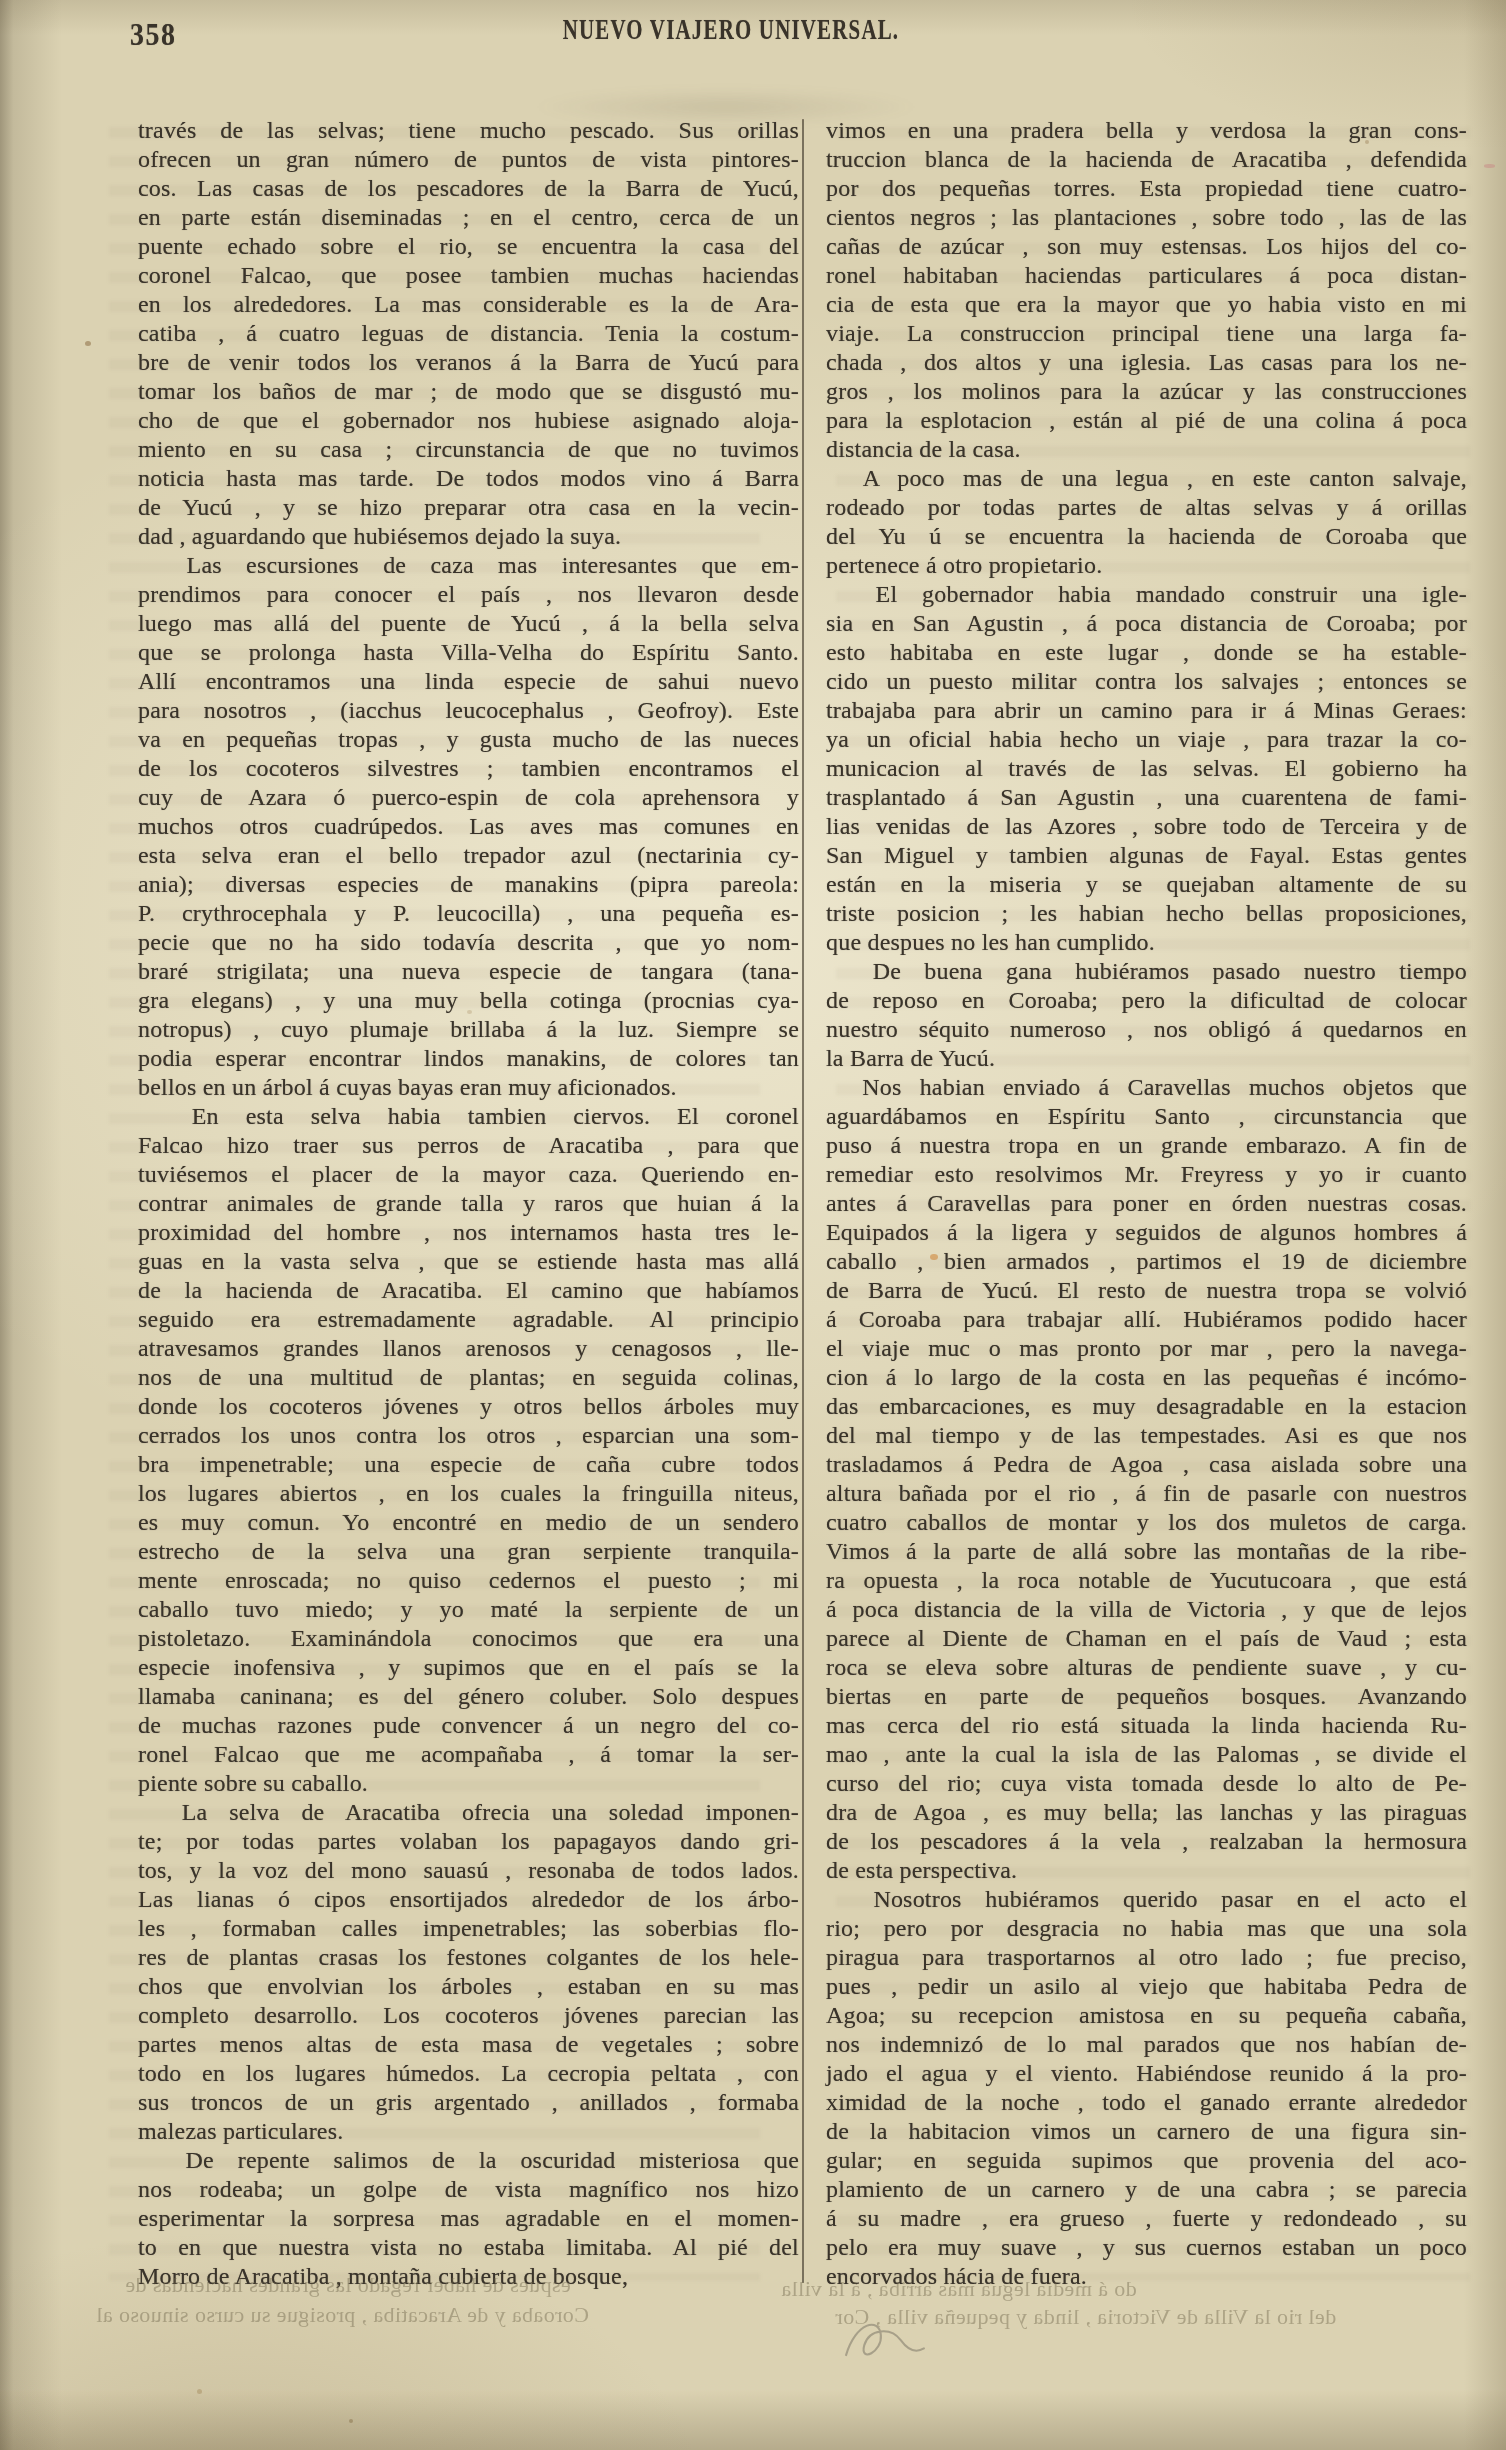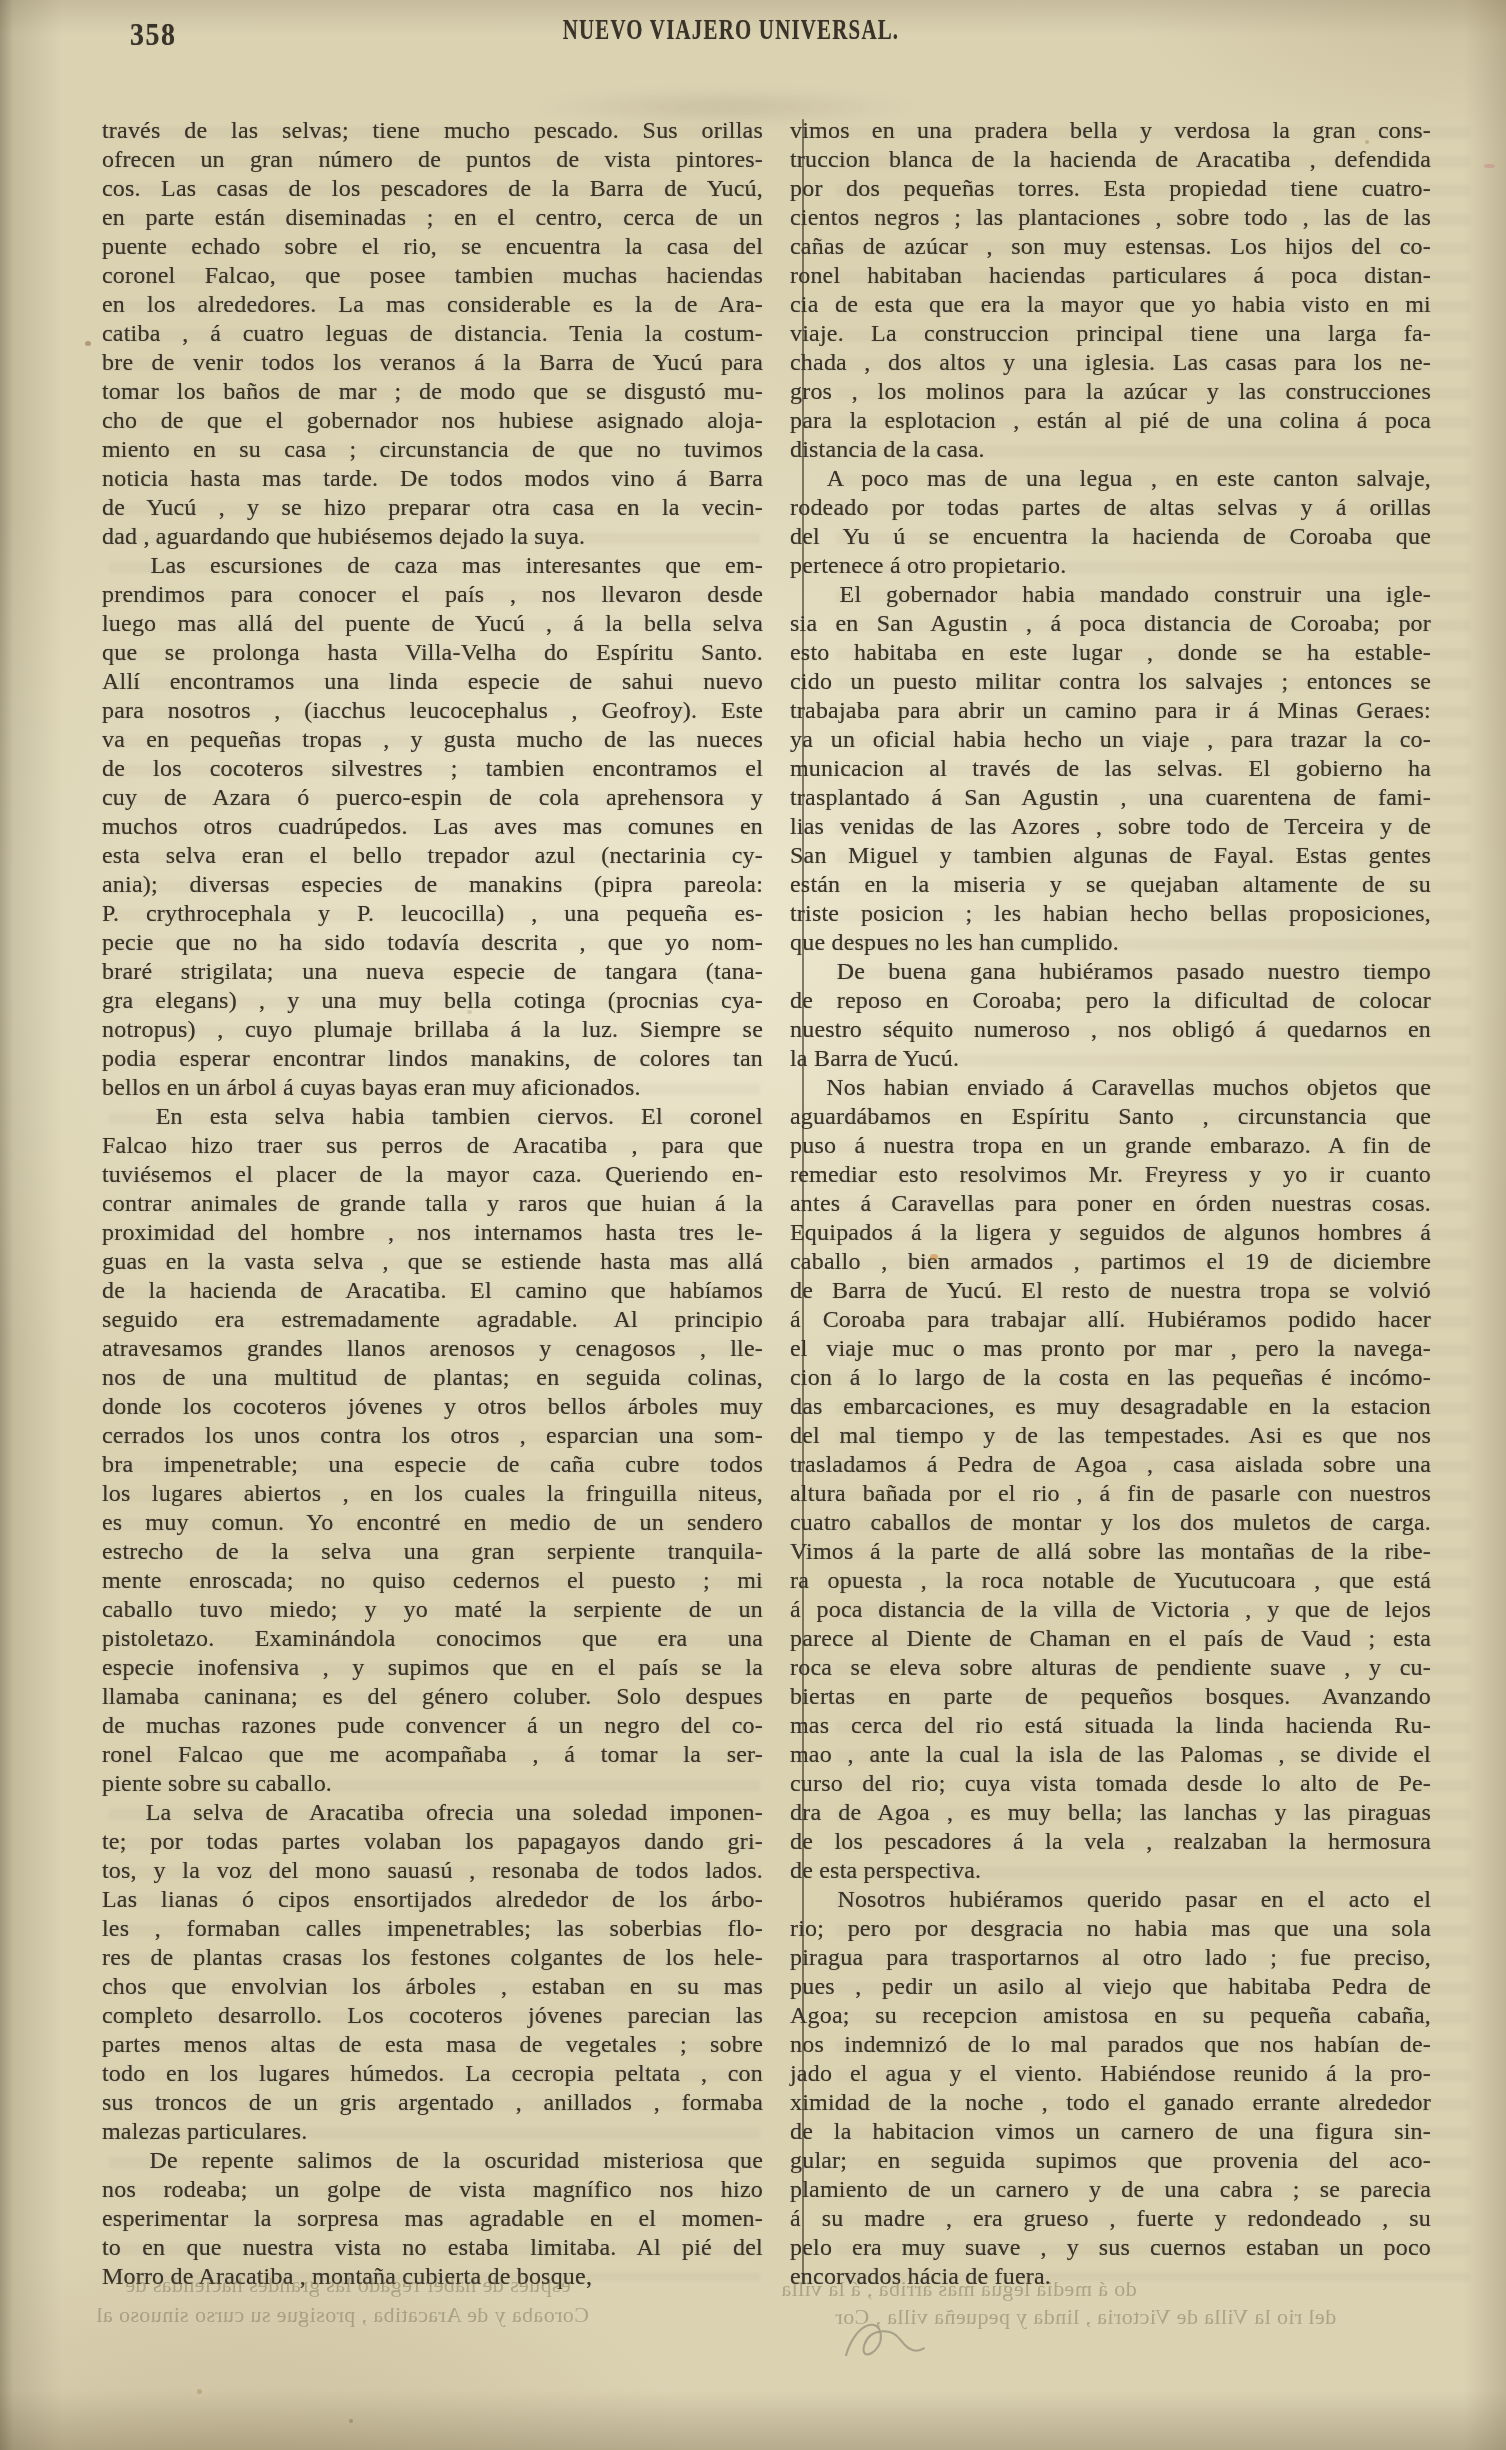--- a/index.html
+++ b/index.html
@@ -34,20 +34,21 @@
   }
   .rule{
     position:absolute;left:802px;top:119px;width:1.7px;height:2164px;
     background:rgba(62,54,40,.62);border-radius:0.8px;
   }
   .col{
     position:absolute;top:116px;font-size:24px;line-height:29px;
     text-align:justify;white-space:pre-wrap;
     text-shadow:0 0 0.8px rgba(57,51,42,.55);
     letter-spacing:0.2px;
+    margin-left:36px;
   }
   .col-left{left:102px;width:661px;}
   .col-right{left:790px;width:641px;}
   .line{text-align-last:justify;min-height:29px;}
   .line.p-end{text-align-last:left;font-family:Liberation Serif, serif;}
   .showthrough{
     position:absolute;top:127px;height:2154px;pointer-events:none;
     background:repeating-linear-gradient(180deg, rgba(110,100,74,.05) 0 11px, rgba(110,100,74,0) 11px 29px);
     filter:blur(1.7px);
   }

